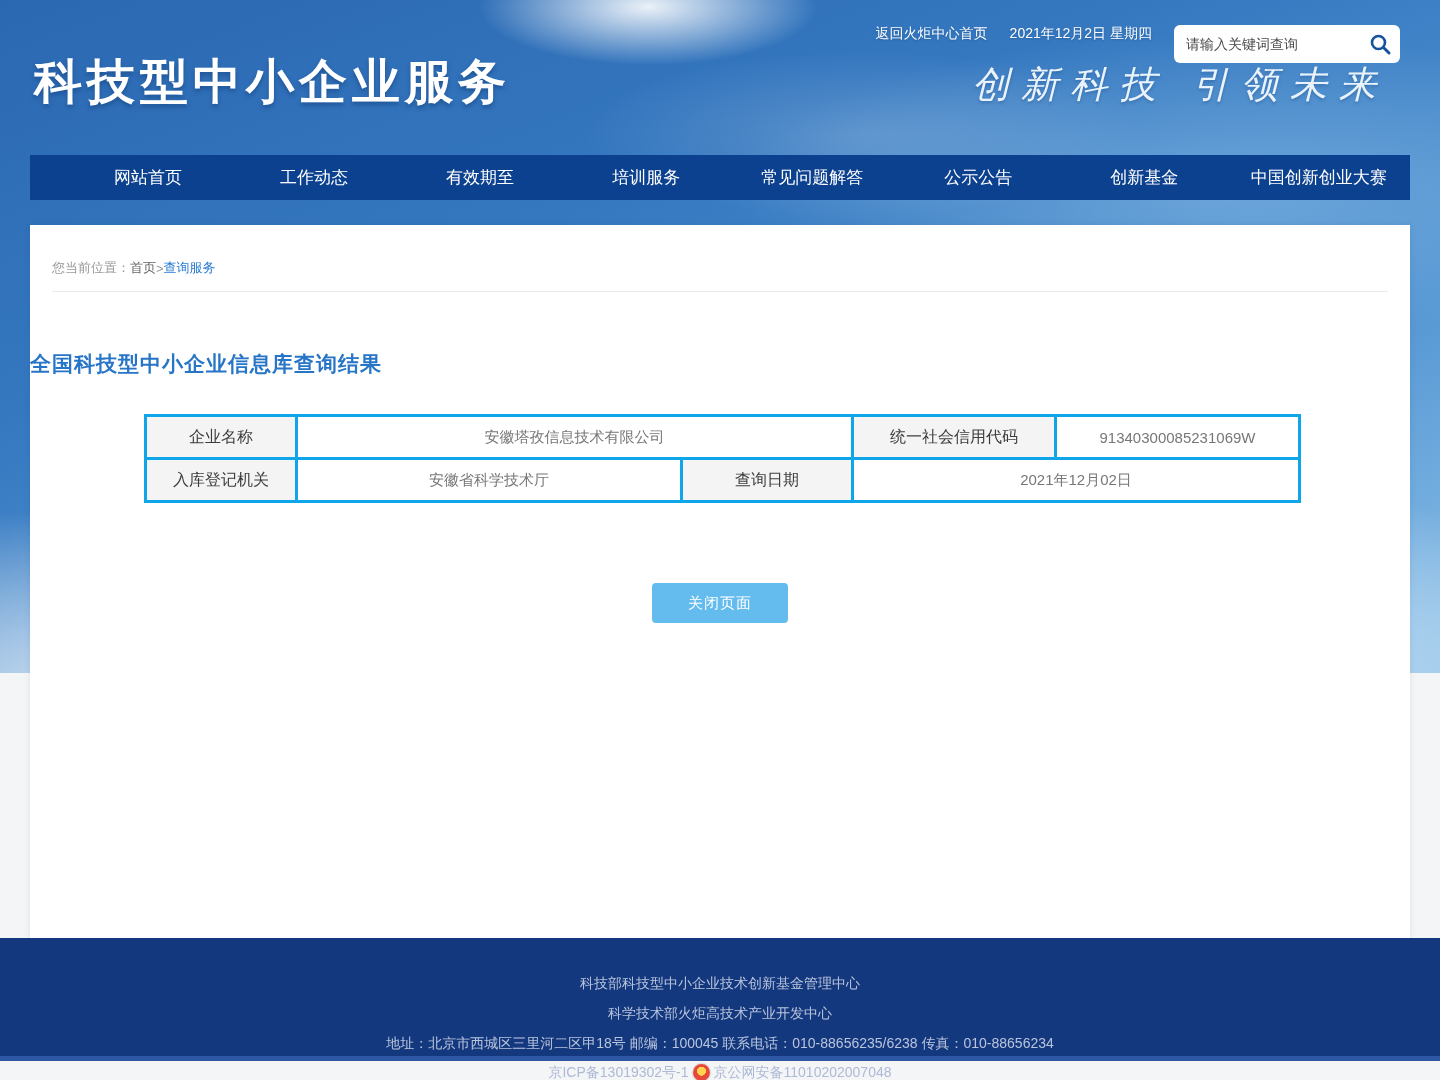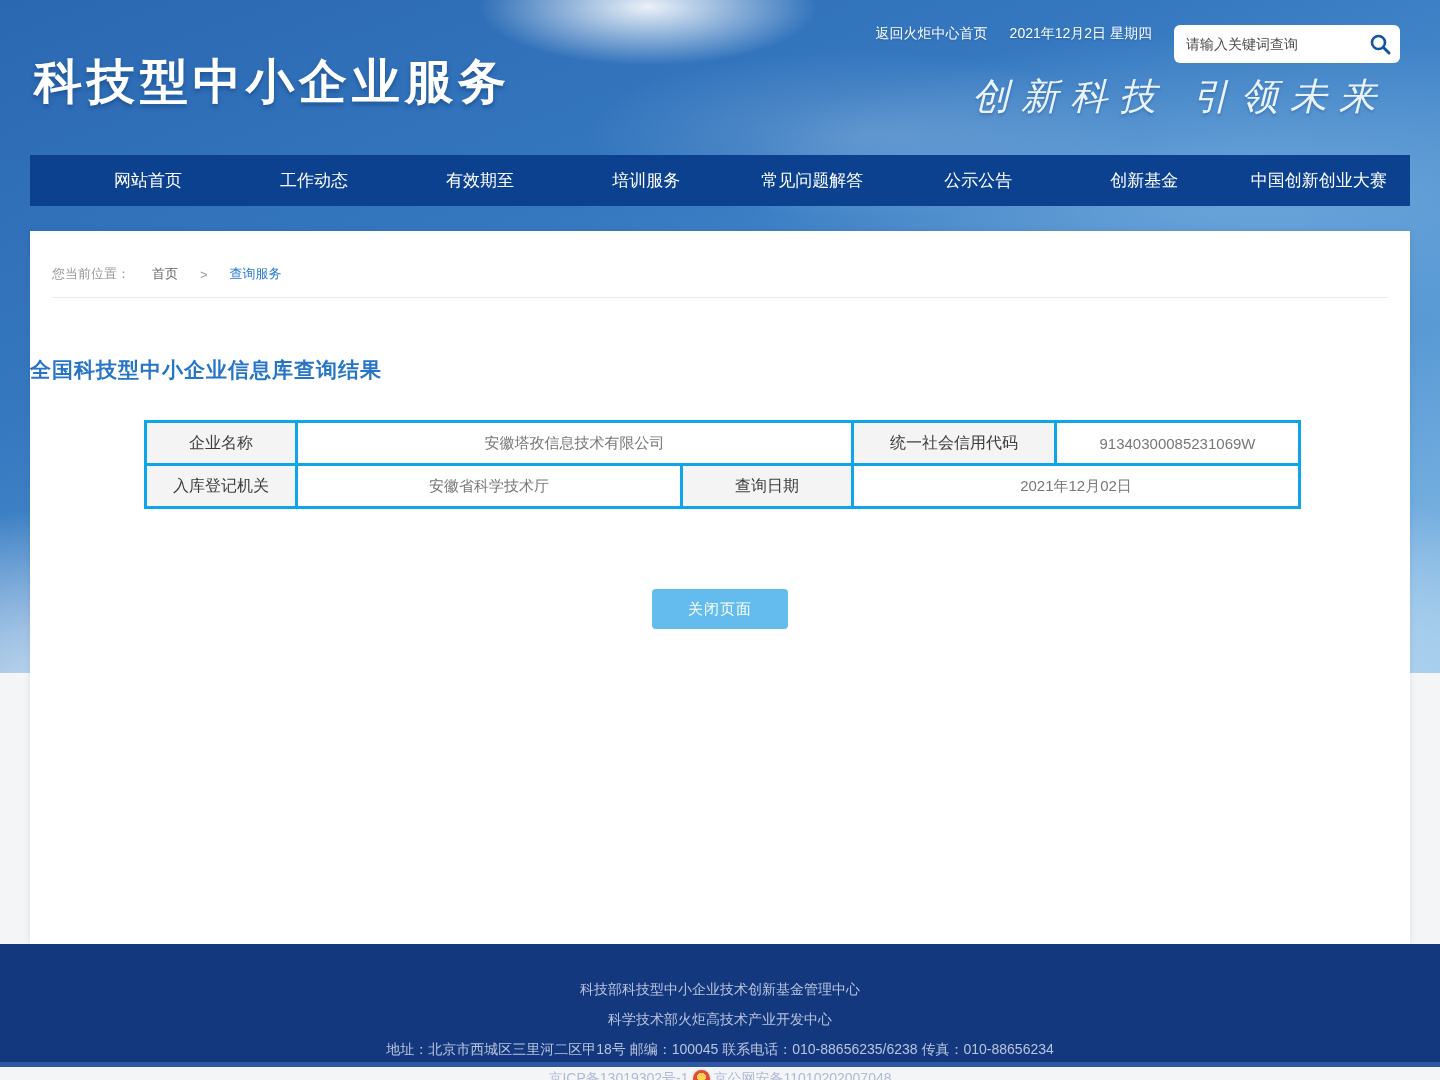--- a/index.html
+++ b/index.html
@@ -38,45 +38,45 @@
   }
   .search-box input::placeholder { color:#4a4a4a; opacity:1; }
   .search-icon { width:24px; height:24px; flex:0 0 auto; cursor:pointer; }
   .logo {
     position:absolute; left:34px; top:50px;
     font-family:"DejaVu Serif","Liberation Serif",serif;
     font-size:48px; font-weight:bold; color:#ffffff; letter-spacing:5px;
     text-shadow:0 3px 4px rgba(15,60,115,.5);
   }
   .slogan {
-    position:absolute; right:52px; top:72px;
+    position:absolute; right:52px; top:60px;
     font-family:"DejaVu Serif","Liberation Serif",serif; font-style:italic;
     font-size:37px; color:#eaf3fc; letter-spacing:12px;
     text-shadow:0 2px 3px rgba(25,70,125,.35);
   }
 
   
   .navbar {
-    margin:0 30px; height:51px; background:#0c4190;
+    margin:0 30px; height:45px; background:#0c4190;
     display:flex; align-items:stretch;padding-left:35px;
   }
   .nav-item {
     flex:1; display:flex; align-items:center; justify-content:center;
     color:#ffffff; font-size:17px; cursor:pointer; white-space:nowrap;
   }
   .nav-item.wide { flex:1.1; }
 
   
   .panel {
     margin:25px 30px 0 30px; background:#ffffff; height:713px;
     box-shadow:0 0 6px rgba(30,60,100,.10); position:relative;
   }
   .breadcrumb {
     padding:34px 0 0 22px; font-size:13px; color:#999;
-    display:flex; align-items:center; gap:22px;
+    display:flex; align-items:center; gap:0;
   }
   .bc-home { color:#666; cursor:pointer; }
   .bc-sep { color:#999; }
   .bc-current { color:#2b7bd3; cursor:pointer; }
   .panel-rule { border:none; border-top:1px solid #e9e9e9; margin:14px 22px 0 22px; }
 
   .result-title {
     margin-top:58px; text-align:left;
     color:#2775c7; font-size:21px; font-weight:bold; letter-spacing:1px;
   }

